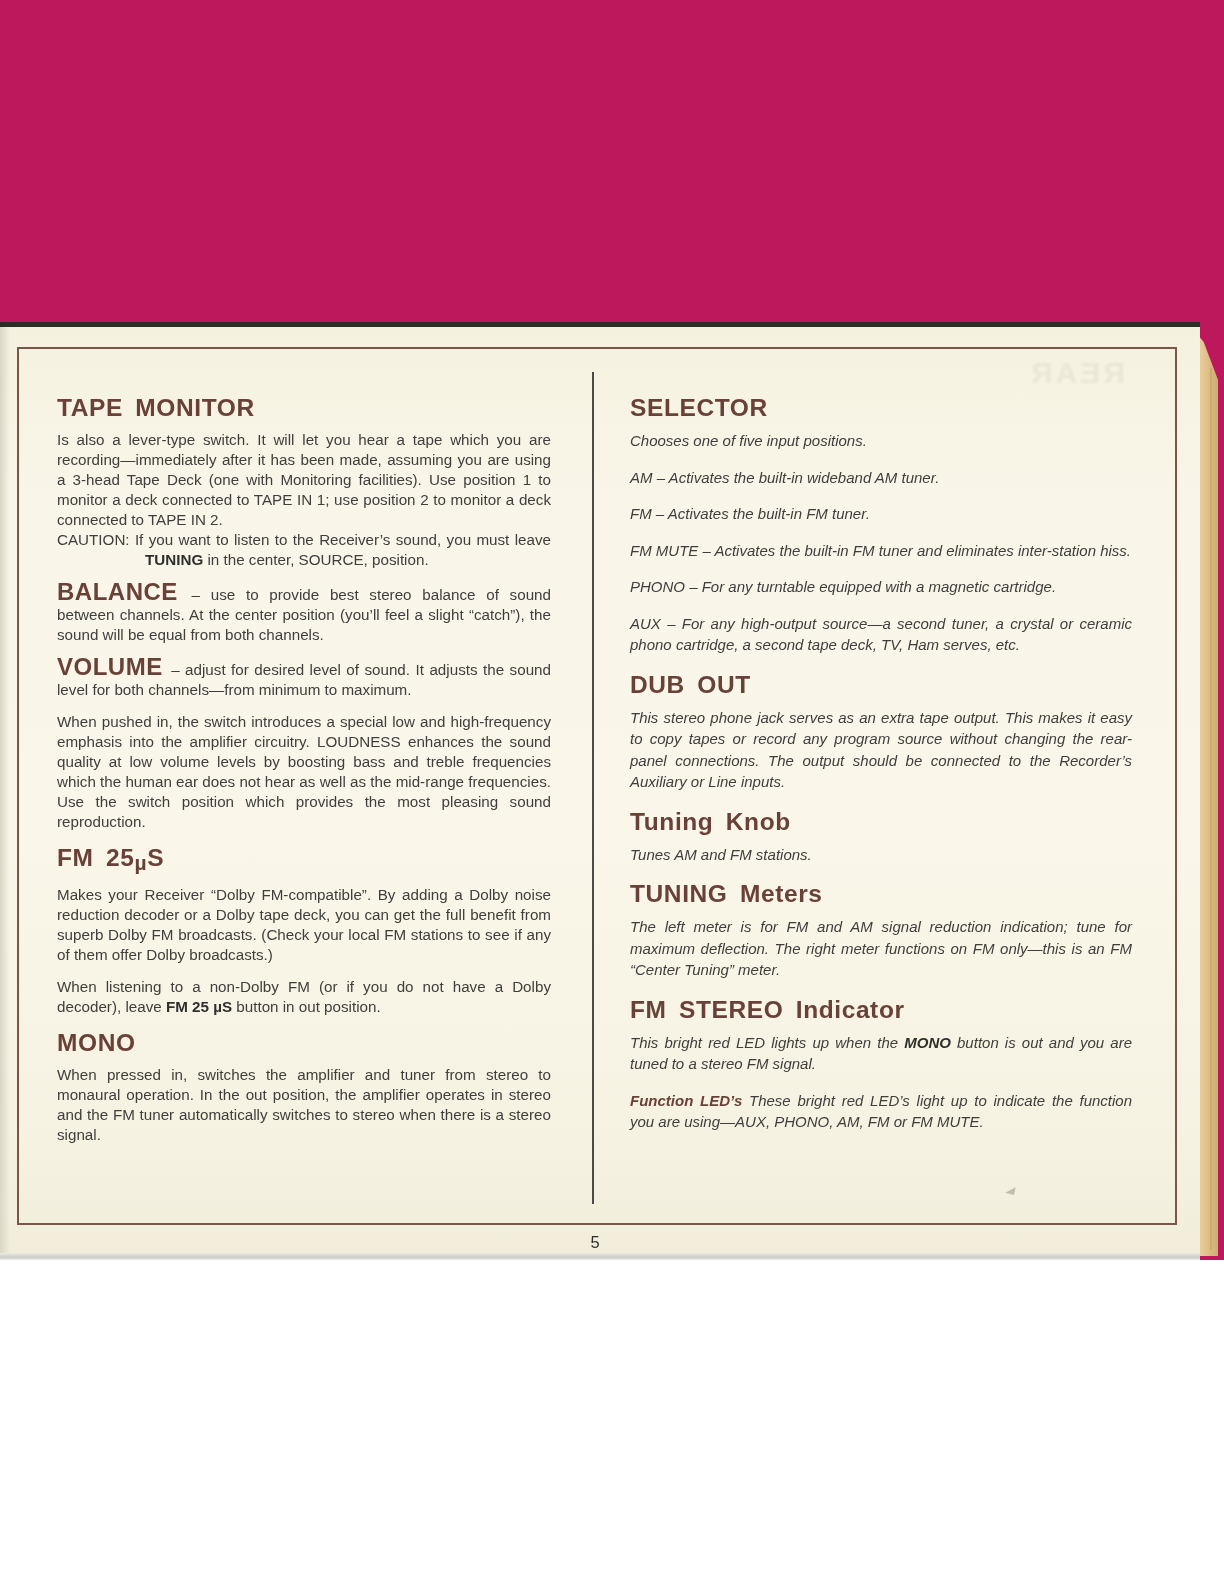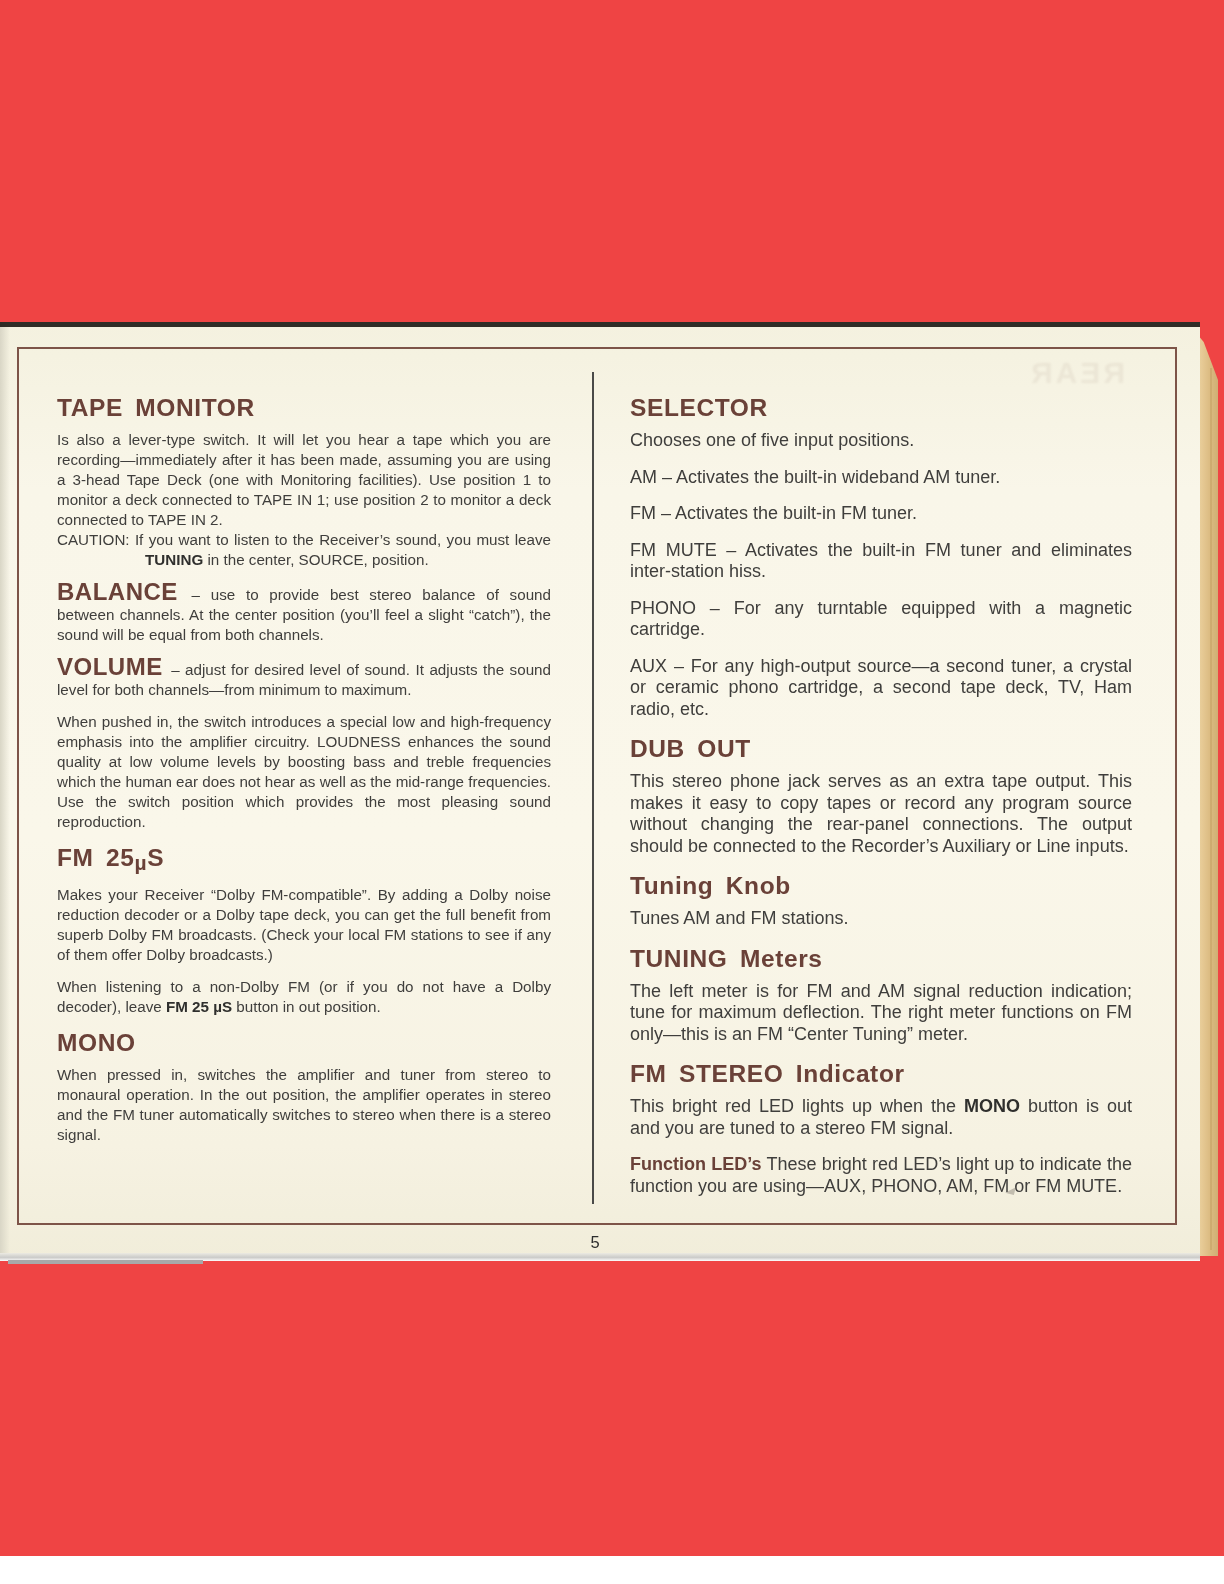--- a/index.html
+++ b/index.html
@@ -1,16 +1,16 @@
 <!DOCTYPE html>
 <html lang="en"><head>
 <meta charset="utf-8">
 <style>
   html,body{margin:0;padding:0;background:#ffffff;}
-  .canvas{position:relative;width:1224px;height:1556px;background:#ef4444;overflow:hidden;
+  .canvas{position:relative;width:1224px;height:1260px;background:#be185d;overflow:hidden;
           font-family:"Liberation Sans","DejaVu Sans",sans-serif;}
 
   
   .under-pages{position:absolute;left:1192px;top:328px;width:26px;height:928px;
     background:linear-gradient(90deg,#f0dcae 0%,#e6c994 40%,#d9b87e 75%,#cfae74 100%);
     clip-path:polygon(0 0,45% 14px,100% 52px,100% 100%,0 100%);}
   .under-pages .edge-line{position:absolute;right:6px;top:40px;bottom:6px;width:2px;
     background:#c29e63;opacity:.55;}
 
   
@@ -26,21 +26,21 @@
   .border-rect{position:absolute;left:17px;top:25px;width:1156px;height:874px;
     border:2px solid #7d5448;}
 
   .divider{position:absolute;left:592px;top:50px;width:2px;height:832px;background:#4a4a48;}
 
   .col{position:absolute;top:72px;color:#3f3e3c;}
   .col p{margin:0 0 12px;text-align:justify;}
   .col-left{left:57px;width:494px;}
   .col-left p{font-size:15.2px;line-height:20px;}
   .col-right{left:630px;width:502px;}
-  .col-right p{font-size:18px;line-height:21.5px;margin-bottom:15px;}
+  .col-right p{font-size:15px;line-height:21.5px;margin-bottom:15px;font-style:italic;}
 
   h2{font-size:24.5px;line-height:27px;margin:8px 0 9px;color:#6a4138;
      letter-spacing:.6px;word-spacing:5px;font-weight:bold;}
   .col-right h2{margin-top:15px;}
   .col h2:first-child{margin-top:0;}
   sub.mu{font-size:21px;vertical-align:-4px;}
 
   .runin-lg{font-size:24px;font-weight:bold;color:#6a4138;letter-spacing:.5px;padding-right:3px;}
   .runin-sm{font-weight:bold;color:#6a4138;}
   .b{font-weight:bold;color:#2f2f2d;}
@@ -96,21 +96,21 @@
     </div>
 
     <div class="col col-right">
       <h2>SELECTOR</h2>
       <p>Chooses one of five input positions.</p>
 
       <p><span>AM</span><span> – Activates the built-in wideband AM tuner.</span></p>
       <p><span>FM</span><span> – Activates the built-in FM tuner.</span></p>
       <p><span>FM MUTE</span><span> – Activates the built-in FM tuner and eliminates inter-station hiss.</span></p>
       <p><span>PHONO</span><span> – For any turntable equipped with a magnetic cartridge.</span></p>
-      <p><span>AUX</span><span> – For any high-output source—a second tuner, a crystal or ceramic phono cartridge, a second tape deck, TV, Ham radio, etc.</span></p>
+      <p><span>AUX</span><span> – For any high-output source—a second tuner, a crystal or ceramic phono cartridge, a second tape deck, TV, Ham serves, etc.</span></p>
 
       <h2>DUB OUT</h2>
       <p>This stereo phone jack serves as an extra tape output. This makes it easy to copy tapes or record any program source without changing the rear-panel connections. The output should be connected to the Recorder’s Auxiliary or Line inputs.</p>
 
       <h2>Tuning Knob</h2>
       <p>Tunes AM and FM stations.</p>
 
       <h2>TUNING Meters</h2>
       <p>The left meter is for FM and AM signal reduction indication; tune for maximum deflection. The right meter functions on FM only—this is an FM “Center Tuning” meter.</p>
 

